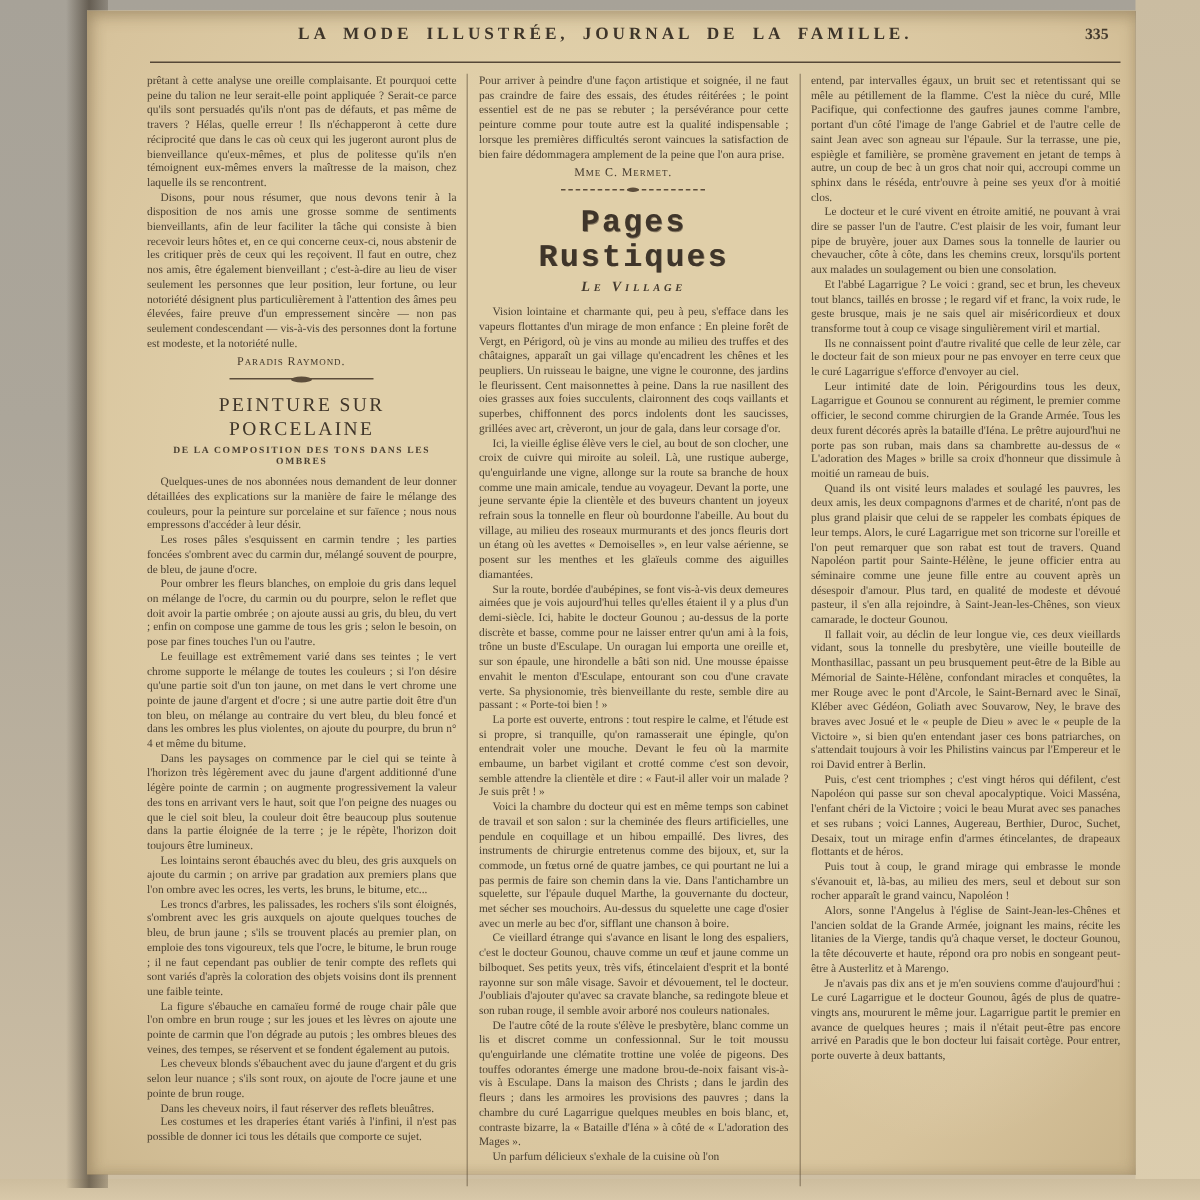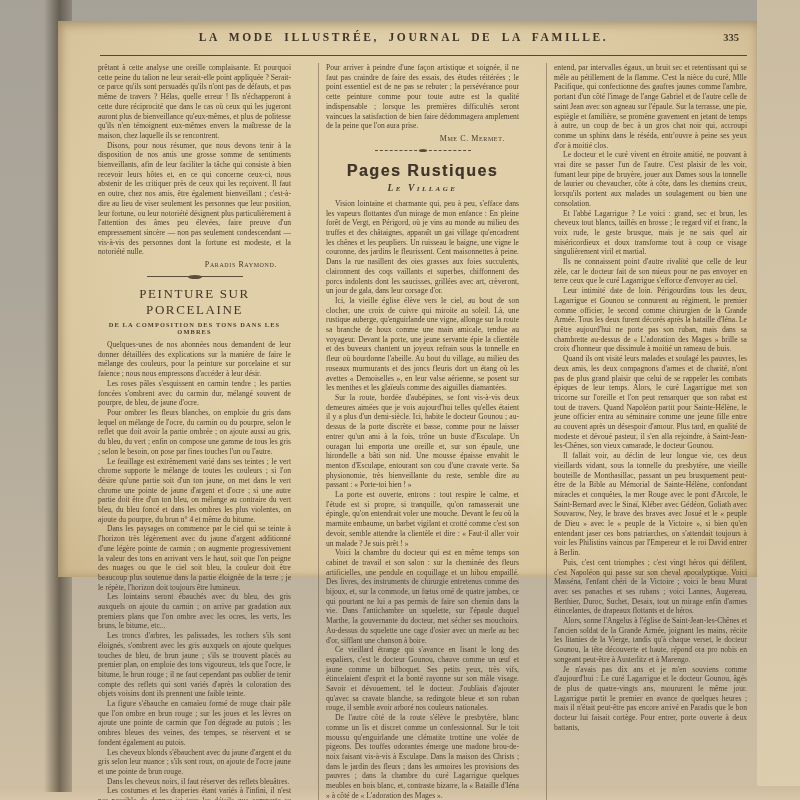--- a/index.html
+++ b/index.html
@@ -8,66 +8,66 @@
     background:linear-gradient(180deg,#a7a298 0%,#aca69a 35%,#bdb29e 70%,#cfc0a4 100%);
     font-family:"Liberation Serif","DejaVu Serif",serif;
   }
   .backdrop-right{position:absolute;left:757px;right:0;top:0;bottom:0;
     background:linear-gradient(180deg,#cabca1 0%,#d5c6a9 55%,#dccdae 100%);}
   .backdrop-bottom{position:absolute;top:786px;bottom:0;left:0;right:0;
     background:linear-gradient(180deg,#cdbd9e,#d8c8a9);}
   .gutter-shadow{position:absolute;left:44px;top:0;width:28px;height:792px;
     background:linear-gradient(90deg,rgba(80,70,56,0) 0%,rgba(66,57,45,0.65) 55%,rgba(66,57,45,0.25) 100%);}
   .page{
-    position:absolute;left:58px;top:21px;width:699px;height:556px;
+    position:absolute;left:58px;top:7px;width:699px;height:776px;
     background:
       radial-gradient(circle at 82% 80%,rgba(255,248,230,0.25) 0%,rgba(255,248,230,0) 16%),
       radial-gradient(ellipse at 48% 42%,#e0cfa9 45%,#d7c39c 78%,#c9b48b 100%);
     box-shadow:inset 0 4px 10px rgba(120,100,70,0.35), inset 4px 0 9px rgba(120,100,70,0.30);
     box-sizing:border-box;
     padding:10px 8px 0 40px;
     color:#473d2f;
   }
   .masthead{position:relative;height:22px;}
   .masthead .title{
     position:absolute;left:0;right:40px;text-align:center;
     font-size:11.5px;font-weight:bold;letter-spacing:2.6px;color:#3e352a;word-spacing:4px;
   }
   .masthead .pagenum{position:absolute;right:10px;top:1px;font-size:10.5px;font-weight:bold;color:#453b2e;}
   .header-rule{border:none;border-top:1.6px solid #554737;margin:2px 2px 7px 2px;}
-  .columns{display:flex;height:742px;overflow:hidden;gap:20px;}
+  .columns{display:flex;height:742px;overflow:hidden;}
   .col{flex:1 1 0;padding:0 7px;overflow:hidden;}
   .col:first-child{padding-left:0;}
   .col:last-child{padding-right:2px;}
   .col + .col{border-left:1px solid rgba(86,70,52,0.45);}
   p.bodytext{
     margin:0;font-size:7.6px;line-height:9.7px;text-align:justify;
     text-indent:9px;color:#483e30;
   }
   p.noindent{text-indent:0;}
   .signature{
-    text-align:right;font-variant:small-caps;letter-spacing:0.6px;
+    text-align:center;font-variant:small-caps;letter-spacing:0.6px;
     font-size:8px;margin:3px 14px 2px 0;color:#443a2d;
   }
   .divider{position:relative;width:96px;height:5px;margin:5px auto 6px auto;}
   .divider::before{content:"";position:absolute;left:0;right:0;top:2px;border-top:1px solid #5c4d3b;}
   .divider::after{content:"";position:absolute;left:50%;top:0.5px;width:14px;height:4px;margin-left:-7px;
     background:#5c4d3b;border-radius:50%;}
   .divider.dashed::before{border-top:1px dashed #5c4d3b;}
   .divider.dashed::after{width:8px;height:3px;margin-left:-4px;top:1px;}
   .article-title{
     text-align:center;font-size:13px;font-weight:normal;letter-spacing:1.6px;
     color:#40362a;margin:7px 0 3px 0;
   }
   .article-subtitle{
     text-align:center;font-size:6.4px;font-weight:bold;letter-spacing:1.1px;
     color:#4a4032;margin:0 0 5px 0;
   }
   .section-title{
-    text-align:center;font-family:Liberation Sans, sans-serif;font-size:16px;font-weight:bold;
+    text-align:center;font-family:Liberation Mono, monospace;font-size:21px;font-weight:bold;
     letter-spacing:1.5px;color:#3f352a;margin:9px 0 3px 0;
     text-shadow:0.4px 0.4px 0 rgba(63,53,42,0.55);
   }
   .section-subtitle{
     text-align:center;font-style:italic;font-variant:small-caps;font-size:9.5px;
     letter-spacing:2.5px;font-weight:bold;color:#453b2e;margin:0 0 6px 0;
   }
 </style>
 </head>
 <body>
@@ -124,18 +124,19 @@
 
     <div class="col">
       <p class="bodytext noindent">entend, par intervalles égaux, un bruit sec et retentissant qui se mêle au pétillement de la flamme. C'est la nièce du curé, Mlle Pacifique, qui confectionne des gaufres jaunes comme l'ambre, portant d'un côté l'image de l'ange Gabriel et de l'autre celle de saint Jean avec son agneau sur l'épaule. Sur la terrasse, une pie, espiègle et familière, se promène gravement en jetant de temps à autre, un coup de bec à un gros chat noir qui, accroupi comme un sphinx dans le réséda, entr'ouvre à peine ses yeux d'or à moitié clos.</p>
       <p class="bodytext">Le docteur et le curé vivent en étroite amitié, ne pouvant à vrai dire se passer l'un de l'autre. C'est plaisir de les voir, fumant leur pipe de bruyère, jouer aux Dames sous la tonnelle de laurier ou chevaucher, côte à côte, dans les chemins creux, lorsqu'ils portent aux malades un soulagement ou bien une consolation.</p>
       <p class="bodytext">Et l'abbé Lagarrigue ? Le voici : grand, sec et brun, les cheveux tout blancs, taillés en brosse ; le regard vif et franc, la voix rude, le geste brusque, mais je ne sais quel air miséricordieux et doux transforme tout à coup ce visage singulièrement viril et martial.</p>
       <p class="bodytext">Ils ne connaissent point d'autre rivalité que celle de leur zèle, car le docteur fait de son mieux pour ne pas envoyer en terre ceux que le curé Lagarrigue s'efforce d'envoyer au ciel.</p>
       <p class="bodytext">Leur intimité date de loin. Périgourdins tous les deux, Lagarrigue et Gounou se connurent au régiment, le premier comme officier, le second comme chirurgien de la Grande Armée. Tous les deux furent décorés après la bataille d'Iéna. Le prêtre aujourd'hui ne porte pas son ruban, mais dans sa chambrette au-dessus de « L'adoration des Mages » brille sa croix d'honneur que dissimule à moitié un rameau de buis.</p>
       <p class="bodytext">Quand ils ont visité leurs malades et soulagé les pauvres, les deux amis, les deux compagnons d'armes et de charité, n'ont pas de plus grand plaisir que celui de se rappeler les combats épiques de leur temps. Alors, le curé Lagarrigue met son tricorne sur l'oreille et l'on peut remarquer que son rabat est tout de travers. Quand Napoléon partit pour Sainte-Hélène, le jeune officier entra au séminaire comme une jeune fille entre au couvent après un désespoir d'amour. Plus tard, en qualité de modeste et dévoué pasteur, il s'en alla rejoindre, à Saint-Jean-les-Chênes, son vieux camarade, le docteur Gounou.</p>
       <p class="bodytext">Il fallait voir, au déclin de leur longue vie, ces deux vieillards vidant, sous la tonnelle du presbytère, une vieille bouteille de Monthasillac, passant un peu brusquement peut-être de la Bible au Mémorial de Sainte-Hélène, confondant miracles et conquêtes, la mer Rouge avec le pont d'Arcole, le Saint-Bernard avec le Sinaï, Kléber avec Gédéon, Goliath avec Souvarow, Ney, le brave des braves avec Josué et le « peuple de Dieu » avec le « peuple de la Victoire », si bien qu'en entendant jaser ces bons patriarches, on s'attendait toujours à voir les Philistins vaincus par l'Empereur et le roi David entrer à Berlin.</p>
       <p class="bodytext">Puis, c'est cent triomphes ; c'est vingt héros qui défilent, c'est Napoléon qui passe sur son cheval apocalyptique. Voici Masséna, l'enfant chéri de la Victoire ; voici le beau Murat avec ses panaches et ses rubans ; voici Lannes, Augereau, Berthier, Duroc, Suchet, Desaix, tout un mirage enfin d'armes étincelantes, de drapeaux flottants et de héros.</p>
+      <p class="bodytext">Puis tout à coup, le grand mirage qui embrasse le monde s'évanouit et, là-bas, au milieu des mers, seul et debout sur son rocher apparaît le grand vaincu, Napoléon !</p>
       <p class="bodytext">Alors, sonne l'Angelus à l'église de Saint-Jean-les-Chênes et l'ancien soldat de la Grande Armée, joignant les mains, récite les litanies de la Vierge, tandis qu'à chaque verset, le docteur Gounou, la tête découverte et haute, répond ora pro nobis en songeant peut-être à Austerlitz et à Marengo.</p>
       <p class="bodytext">Je n'avais pas dix ans et je m'en souviens comme d'aujourd'hui : Le curé Lagarrigue et le docteur Gounou, âgés de plus de quatre-vingts ans, moururent le même jour. Lagarrigue partit le premier en avance de quelques heures ; mais il n'était peut-être pas encore arrivé en Paradis que le bon docteur lui faisait cortège. Pour entrer, porte ouverte à deux battants,</p>
     </div>
 
   </div>
 </div>
 
 </body></html>

